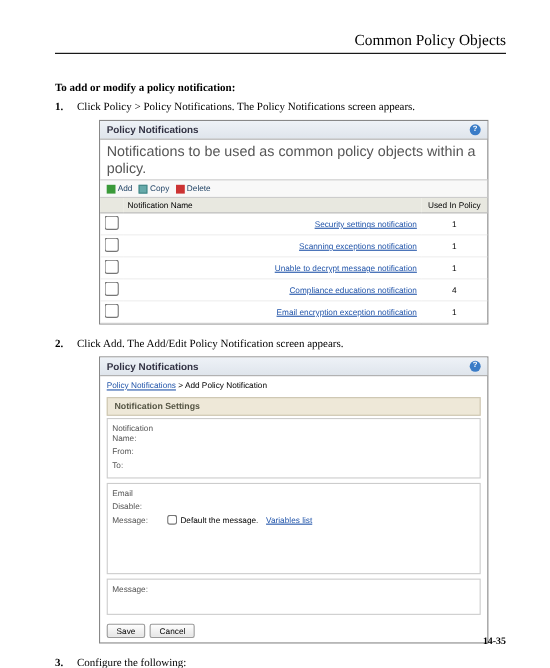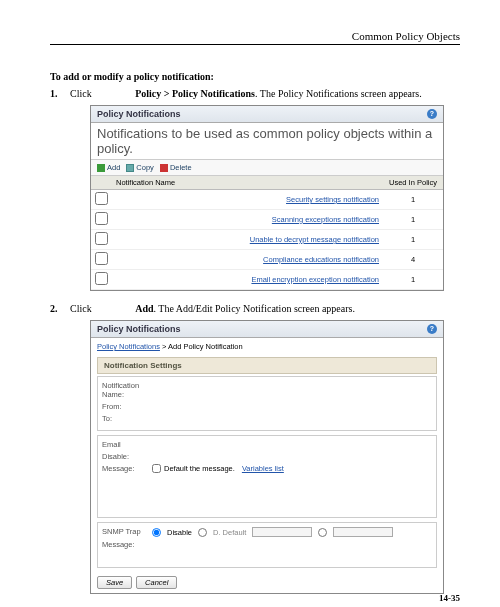--- a/index.html
+++ b/index.html
@@ -11,21 +11,21 @@
     width: 500px;
     height: 607px;
     padding: 30px 40px 20px 50px;
     position: relative;
   }
   .header-section {
     border-bottom: 1px solid #000;
     padding-bottom: 2px;
     margin-bottom: 26px;
     text-align: right;
-    font-size: 11px;
+    font-size: 14px;
   }
   .section-title {
     font-weight: bold;
     font-size: 10px;
     margin-bottom: 6px;
   }
   ol.steps {
     list-style: none;
     padding-left: 0;
     counter-reset: step;
@@ -36,21 +36,21 @@
     padding-left: 20px;
     margin-bottom: 10px;
     font-size: 10px;
   }
   ol.steps > li::before {
     content: counter(step) ".";
     position: absolute;
     left: 0;
     font-weight: bold;
   }
-  .strong { font-weight: bold; margin-left: 41px; }
+  .strong { font-weight: normal; }
   .panel {
     border: 1px solid #888;
     margin: 6px 13px 12px 20px;
     font-family: Verdana, Arial, sans-serif;
     font-size: 8px;
     background: #fff;
     width: 354px;
   }
   .panel-title {
     background: linear-gradient(#eef2f7,#dfe5ec);
@@ -181,26 +181,25 @@
     gap: 4px;
   }
   .btn {
     border: 1px solid #999;
     background: linear-gradient(#fefefe,#e5e5e5);
     border-radius: 2px;
     padding: 1px 8px;
     font-size: 7.5px;
     cursor: pointer;
     font-family: Verdana, Arial, sans-serif;
-    font-style: italic;
   }
   .page-num {
     position: absolute;
     right: 40px;
-    bottom: 4px;
+    bottom: 20px;
     font-size: 9px;
     font-weight: bold;
   }
 </style>
 </head>
 <body>
 
 <div class="header-section">
   <span>Common Policy Objects</span>
 </div>
@@ -311,32 +310,20 @@
                 <span>Default the message.</span>
                 <span class="vlink">Variables list</span>
               </div>
             <div style="height:36px;"></div>
           </div>
         </div>
       </div>
 
       <div class="form-block">
         <div class="form-row">
-          <div class="lbl">SNMP Trap</div>
-          <div class="val radio-row">
-            <input type="radio" checked="" style="">
-              <span>Disable</span>
-            <input type="radio" style="">
-              <span style="color:#888;">D. Default</span>
-              <span class="mini-input"></span>
-            <input type="radio" style="">
-              <span class="mini-input"></span>
-          </div>
-        </div>
-        <div class="form-row">
           <div class="lbl">Message:</div>
           <div class="val" style="height:20px;"></div>
         </div>
       </div>
 
       <div class="btnrow">
         <button class="btn">Save</button>
         <button class="btn">Cancel</button>
       </div>
     </div>

